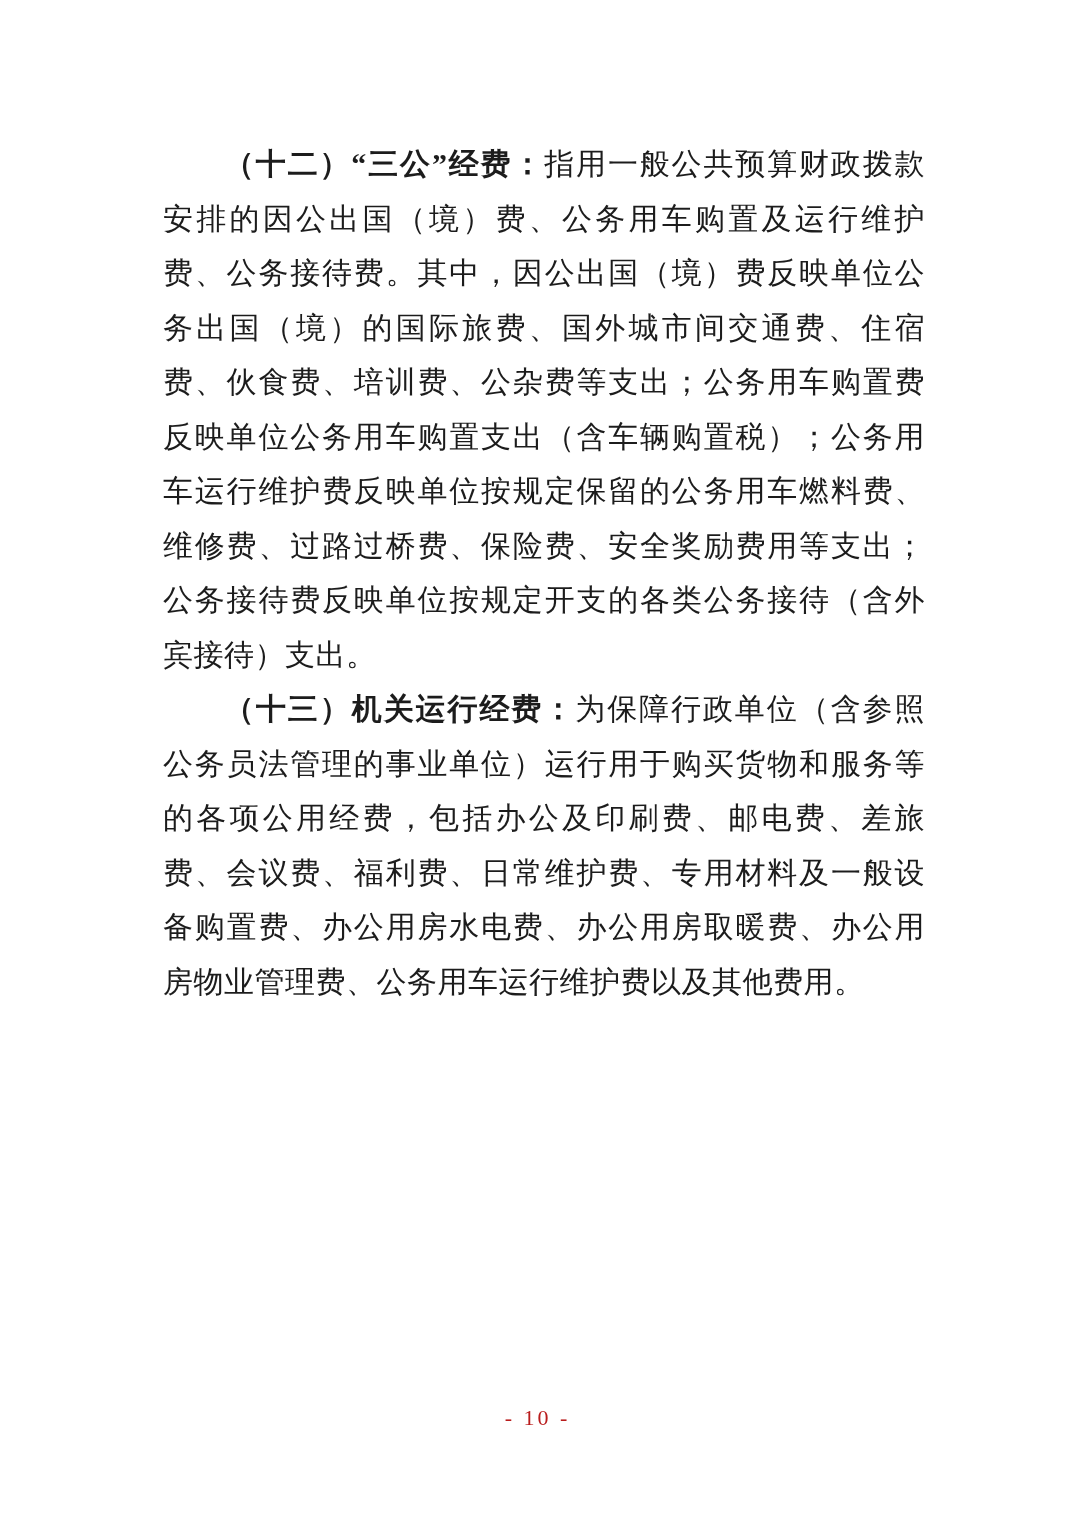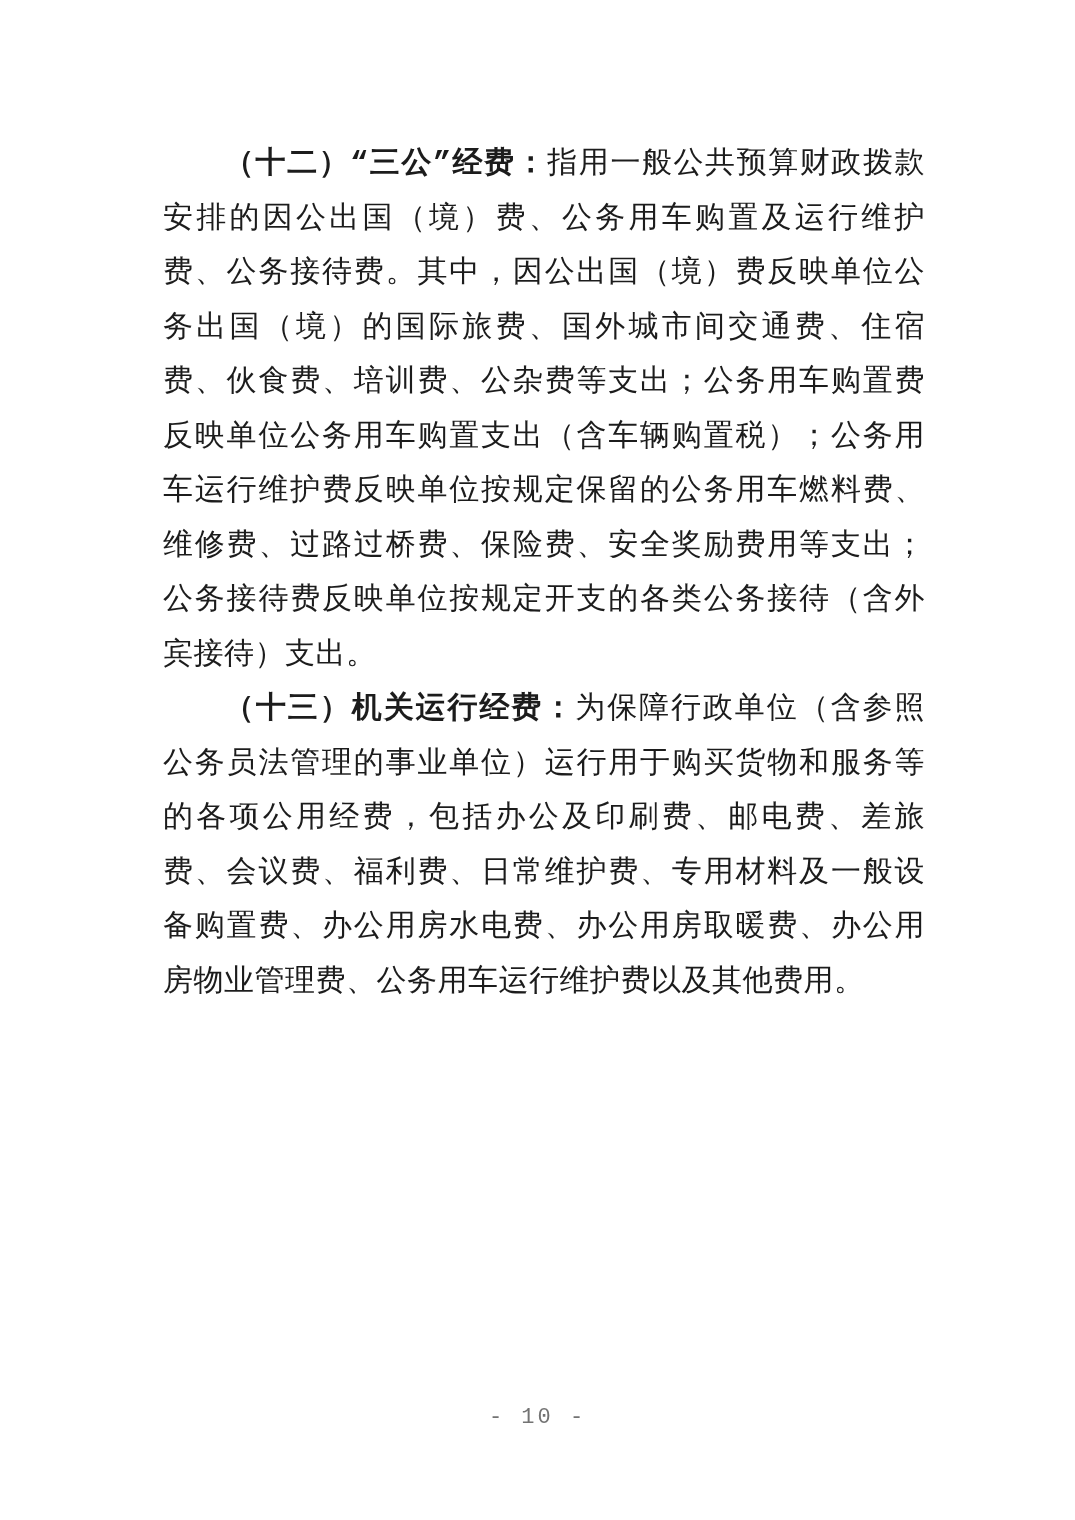--- a/index.html
+++ b/index.html
@@ -3,21 +3,21 @@
 <meta charset="utf-8">
 <style>
   * { margin: 0; padding: 0; box-sizing: border-box; }
   html, body { background: #e8e8e8; }
   .page {
     position: relative;
     width: 1075px;
     height: 1520px;
     margin: 0 auto;
     background: #ffffff;
-    font-family: Liberation Mono, monospace;
+    font-family: Liberation Serif, serif;
     color: #1c1c1c;
     overflow: hidden;
   }
   .content {
     position: absolute;
     left: 163px;
     top: 137px;
     width: 762px;
   }
   .para {
@@ -32,21 +32,21 @@
     font-weight: 700;
   }
   .footer {
     position: absolute;
     left: 0;
     top: 1405px;
     width: 100%;
     text-align: center;
     font-size: 22px;
     letter-spacing: 3px;
-    color: #737373;
+    color: #b91c1c;
   }
 </style>
 </head>
 <body>
 
 <div class="page">
   <div class="content">
 
     <p class="para"><span class="lead">（十二）“三公”经费：</span><span>指用一般公共预算财政拨款安排的因公出国（境）费、公务用车购置及运行维护费、公务接待费。其中，因公出国（境）费反映单位公务出国（境）的国际旅费、国外城市间交通费、住宿费、伙食费、培训费、公杂费等支出；公务用车购置费反映单位公务用车购置支出（含车辆购置税）；公务用车运行维护费反映单位按规定保留的公务用车燃料费、维修费、过路过桥费、保险费、安全奖励费用等支出；公务接待费反映单位按规定开支的各类公务接待（含外宾接待）支出。</span></p>
 

